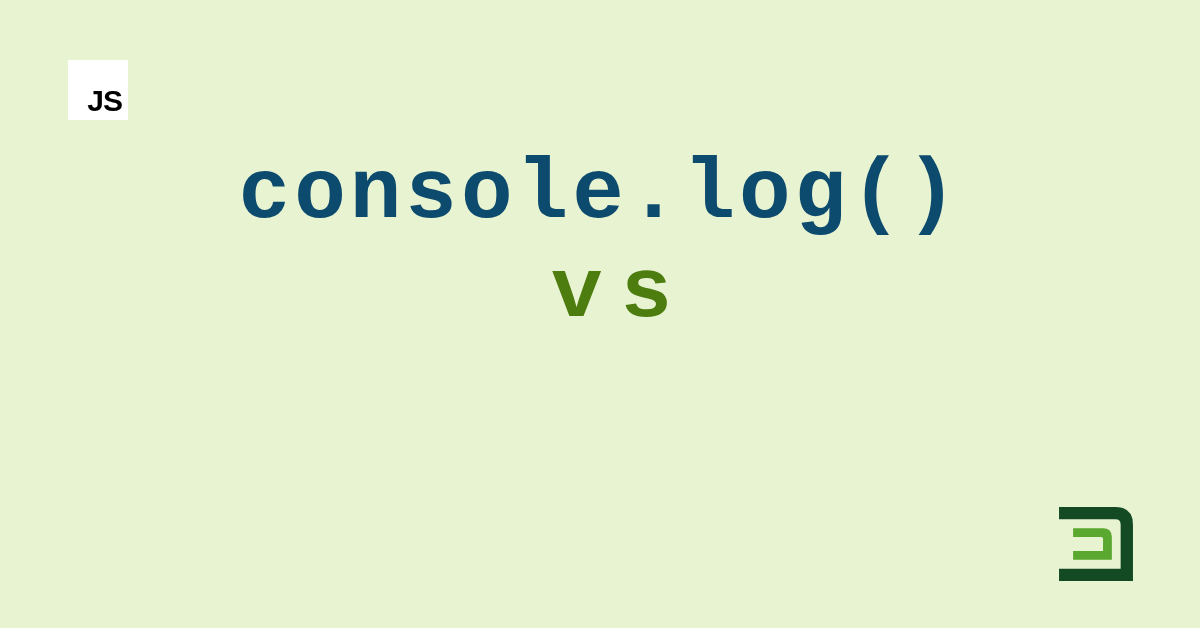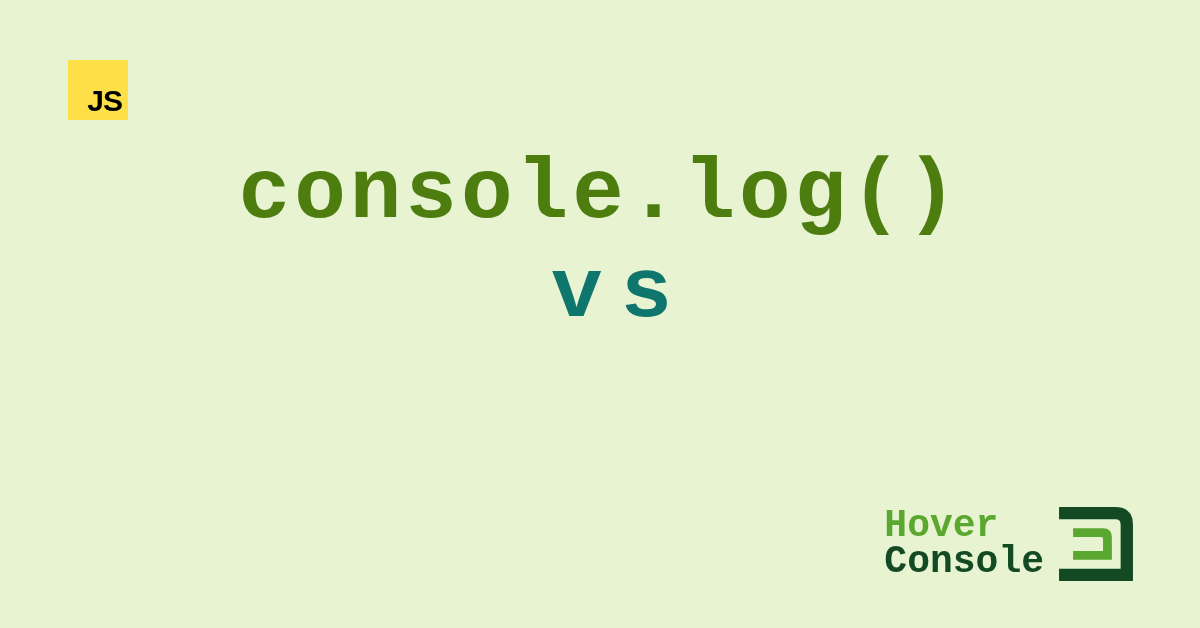--- a/index.html
+++ b/index.html
@@ -14,21 +14,21 @@
       position: relative;
       font-family: Arial, Helvetica, sans-serif;
       overflow: hidden;
     }
     .js-badge {
       position: absolute;
       top: 60px;
       left: 68px;
       width: 60px;
       height: 60px;
-      background-color: #fde047;
+      background-color: #ffffff;
       display: flex;
       align-items: flex-end;
       justify-content: flex-end;
       padding: 4px 6px;
     }
     .js-badge-text {
       font-family: Arial, Helvetica, sans-serif;
       font-weight: 900;
       font-size: 30px;
       color: #000000;
@@ -43,24 +43,24 @@
       text-align: center;
     }
     .title-line {
       font-family: 'Courier New', Courier, monospace;
       font-weight: 900;
       font-size: 86px;
       letter-spacing: 4px;
       line-height: 1.15;
     }
     .title-dark {
-      color: #4d7c0f;
+      color: #0c4a6e;
     }
     .title-light {
-      color: #0f766e;
+      color: #4d7c0f;
       letter-spacing: 18px;
       padding-left: 41px;
     }
     .brand {
       position: absolute;
       bottom: 40px;
       right: 60px;
       display: flex;
       align-items: center;
       gap: 8px;
@@ -96,24 +96,20 @@
 <div class="js-badge">
   <span class="js-badge-text">JS</span>
 </div>
 
 <div class="main-title">
   <div class="title-line title-dark">console.log()</div>
   <div class="title-line title-light">vs</div>
 </div>
 
 <div class="brand">
-  <div class="brand-text">
-    <div class="brand-word brand-hover">Hover</div>
-    <div class="brand-word brand-console">Console</div>
-  </div>
   <div class="brand-icon">
     <svg viewBox="0 0 100 100" xmlns="http://www.w3.org/2000/svg">
 
       <path d="M 8 8 L 72 8 Q 92 8 92 28 L 92 92 L 8 92 L 8 78 L 78 78 L 78 28 Q 78 22 72 22 L 8 22 Z" fill="#134a24"></path>
 
       <path d="M 24 32 L 58 32 Q 68 32 68 42 L 68 68 L 24 68 L 24 58 L 58 58 L 58 44 Q 58 42 56 42 L 24 42 Z" fill="#5aa82f"></path>
     </svg>
   </div>
 </div>
 

